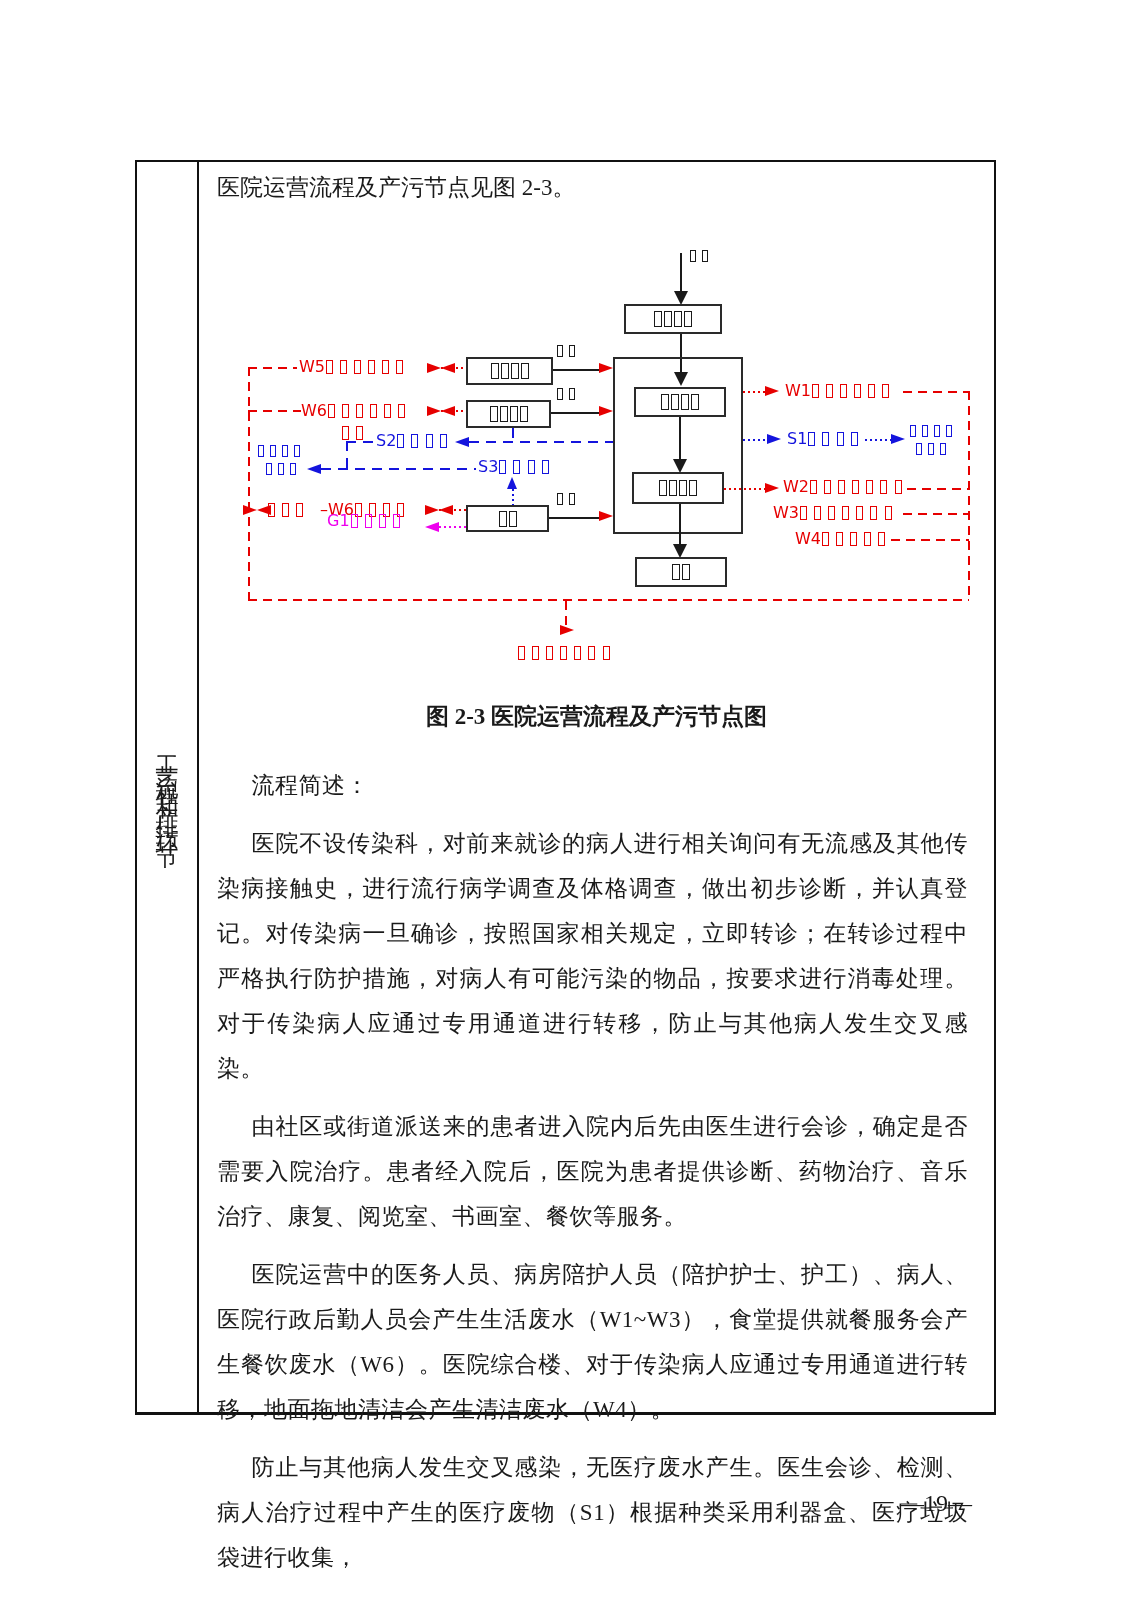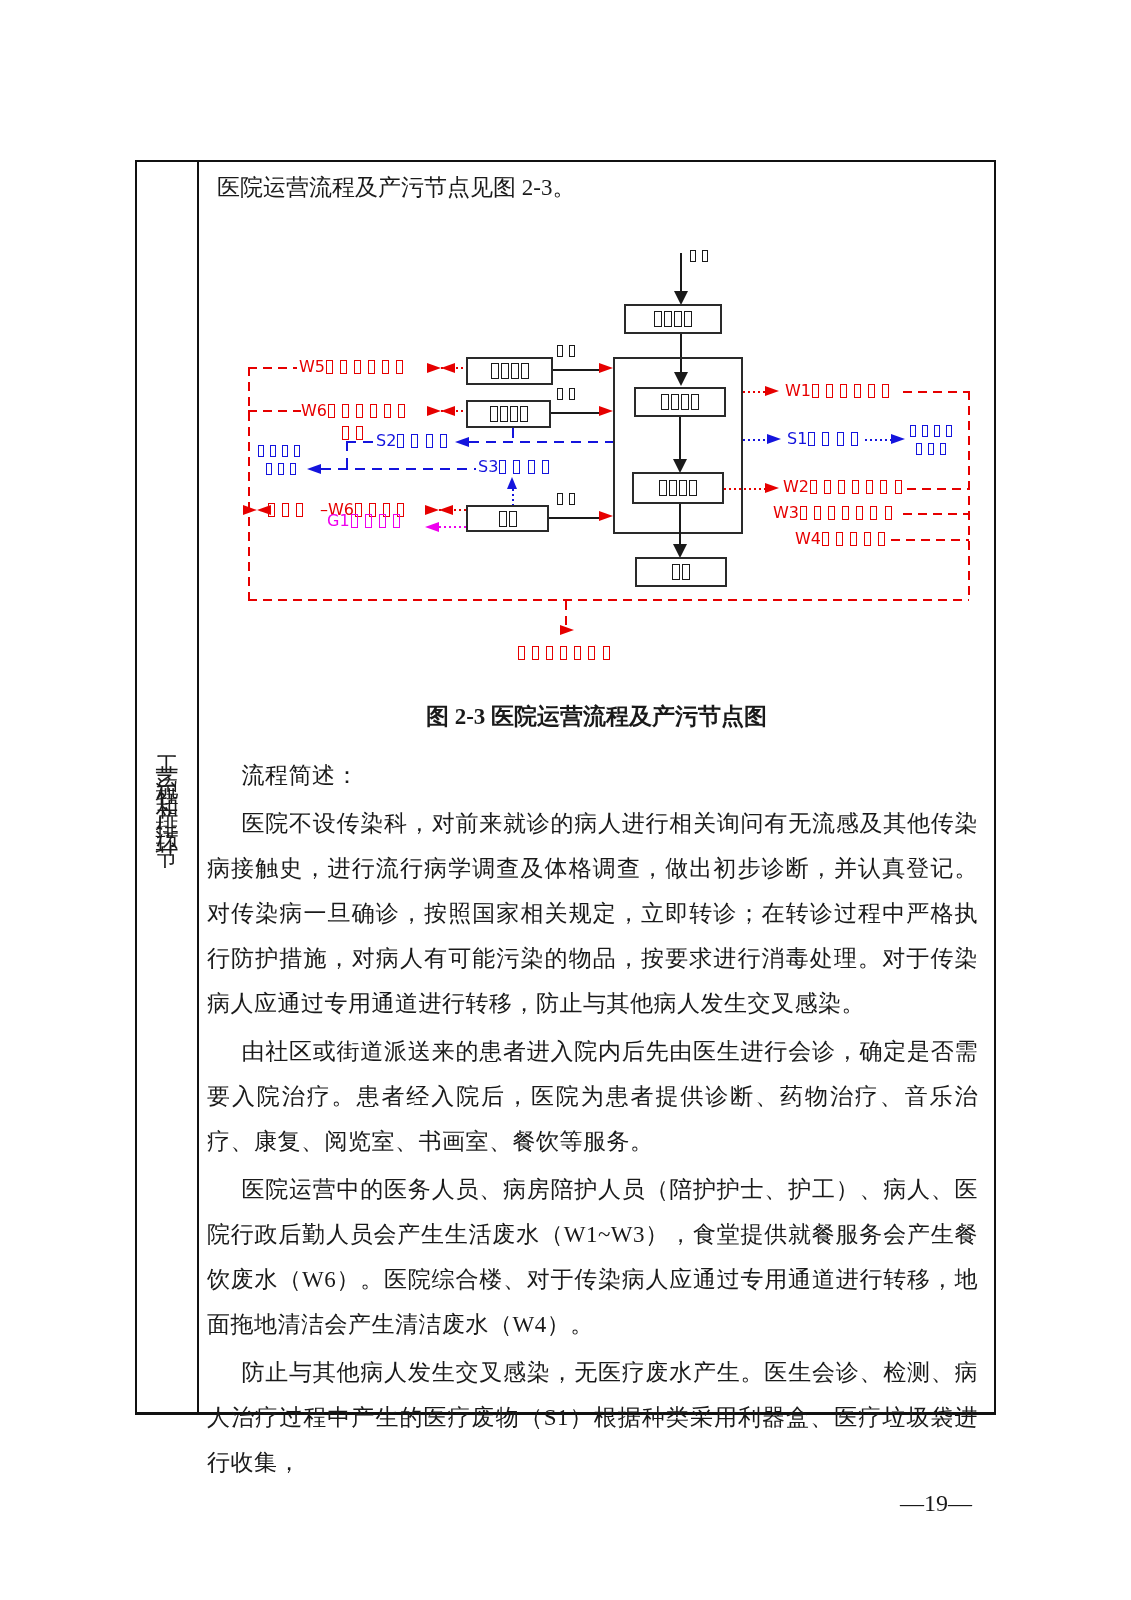--- a/index.html
+++ b/index.html
@@ -27,21 +27,21 @@
     font-size:23px;letter-spacing:10px;line-height:1;color:var(--ink);
   }
   .content-col{position:relative;flex:1;}
   .intro-line{position:absolute;left:18px;top:10px;font-size:23px;}
   .figure-caption{
     position:absolute;left:0;top:540px;width:100%;text-align:center;
     font-size:23px;font-weight:bold;line-height:30px;
   }
   .body-text{position:absolute;left:5px;right:13px;top:588px;}
   .body-text p{
-    margin:3px;font-size:23px;line-height:45px;text-align:justify;
+    margin:13px;font-size:23px;line-height:45px;text-align:justify;
     text-indent:1.5em;letter-spacing:0.5px;
   }
   .page-number{position:absolute;left:900px;top:1490px;font-size:24px;}
 
   
   .flowchart{
     position:absolute;left:0;top:85px;width:798px;height:425px;
     font-family:"DejaVu Sans",sans-serif;
   }
   .box{

